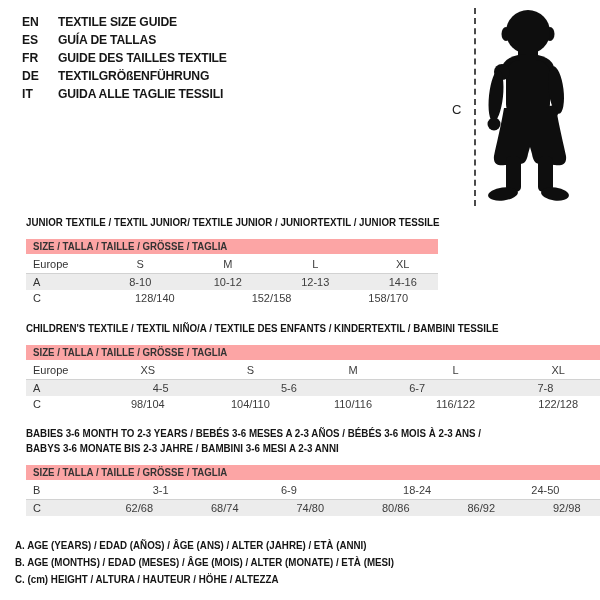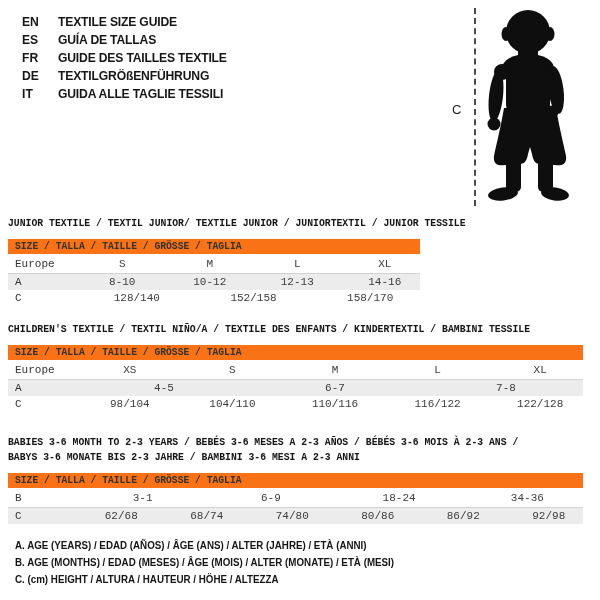--- a/index.html
+++ b/index.html
@@ -14,25 +14,25 @@
   .lang-row{display:flex;height:18px;line-height:18px;white-space:nowrap;}
   .lang-code{width:40px;font-weight:bold;font-size:13.5px;color:#161616;}
   .lang-title{font-weight:bold;font-size:13.5px;color:#161616;letter-spacing:-0.2px;}
 
   
   .dash-line{position:absolute;left:474px;top:8px;height:198px;width:0;border-left:2px dashed #4a4a4a;}
   .c-label{position:absolute;left:452px;top:102px;font-size:13px;color:#222222;}
   .silhouette{position:absolute;left:486px;top:8px;}
 
   
-  .section{position:absolute;left:8px;font-family:Liberation Mono, monospace;}
+  .section{position:absolute;left:26px;}
   .sec-title{font-weight:bold;font-size:11.5px;color:#141414;transform:scaleX(0.85);transform-origin:0 0;}
   .sec-title-line{height:15px;line-height:15px;white-space:nowrap;}
   .tbl{margin-top:9px;font-size:11px;color:#3c3c3c;}
-  .tbl-bar{height:15px;line-height:15px;background:#f97316;padding-left:7px;font-weight:bold;color:#333333;margin-bottom:2px;}
+  .tbl-bar{height:15px;line-height:15px;background:#fca5a5;padding-left:7px;font-weight:bold;color:#333333;margin-bottom:2px;}
   .tbl-bar-text{display:inline-block;transform:scaleX(0.88);transform-origin:0 0;white-space:nowrap;font-size:11px;}
   .tbl-row{display:flex;height:17px;line-height:17px;gap:17px;}
   .tbl-row.shaded{background:#ececec;border-top:1px solid #d2d2d2;height:16px;line-height:16px;}
   .cell{white-space:nowrap;}
   .cell.label{width:55px;padding-left:7px;color:#333333;}
   .cell.val{flex:1;text-align:center;}
 
   
   .notes{position:absolute;left:15px;top:537px;transform:scaleX(0.85);transform-origin:0 0;}
   .note-line{height:17px;line-height:17px;font-weight:bold;font-size:11.5px;color:#141414;white-space:nowrap;}
@@ -129,46 +129,47 @@
             <div class="cell label">Europe</div>
             <div class="cell val">XS</div>
             <div class="cell val">S</div>
             <div class="cell val">M</div>
             <div class="cell val">L</div>
             <div class="cell val">XL</div>
           </div>
           <div class="tbl-row shaded">
             <div class="cell label">A</div>
             <div class="cell val">4-5</div>
+            <div class="cell val">5-6</div>
             <div class="cell val">6-7</div>
             <div class="cell val">7-8</div>
           </div>
           <div class="tbl-row">
             <div class="cell label">C</div>
             <div class="cell val">98/104</div>
             <div class="cell val">104/110</div>
             <div class="cell val">110/116</div>
             <div class="cell val">116/122</div>
             <div class="cell val">122/128</div>
           </div>
         </div>
       </section>
-      <section class="section" style="top: 426px; margin-top: 8px;">
+      <section class="section" style="top: 426px;">
         <div class="sec-title">
           <div class="sec-title-line">BABIES 3-6 MONTH TO 2-3 YEARS / BEBÉS 3-6 MESES A 2-3 AÑOS / BÉBÉS 3-6 MOIS À 2-3 ANS /</div>
           <div class="sec-title-line">BABYS 3-6 MONATE BIS 2-3 JAHRE / BAMBINI 3-6 MESI A 2-3 ANNI</div>
         </div>
         <div class="tbl" style="width: 575px;">
           <div class="tbl-bar"><span class="tbl-bar-text">SIZE / TALLA / TAILLE / GRÖSSE / TAGLIA</span></div>
           <div class="tbl-row">
             <div class="cell label">B</div>
             <div class="cell val">3-1</div>
             <div class="cell val">6-9</div>
             <div class="cell val">18-24</div>
-            <div class="cell val">34-36</div>
+            <div class="cell val">24-50</div>
           </div>
           <div class="tbl-row shaded">
             <div class="cell label">C</div>
             <div class="cell val">62/68</div>
             <div class="cell val">68/74</div>
             <div class="cell val">74/80</div>
             <div class="cell val">80/86</div>
             <div class="cell val">86/92</div>
             <div class="cell val">92/98</div>
           </div>

